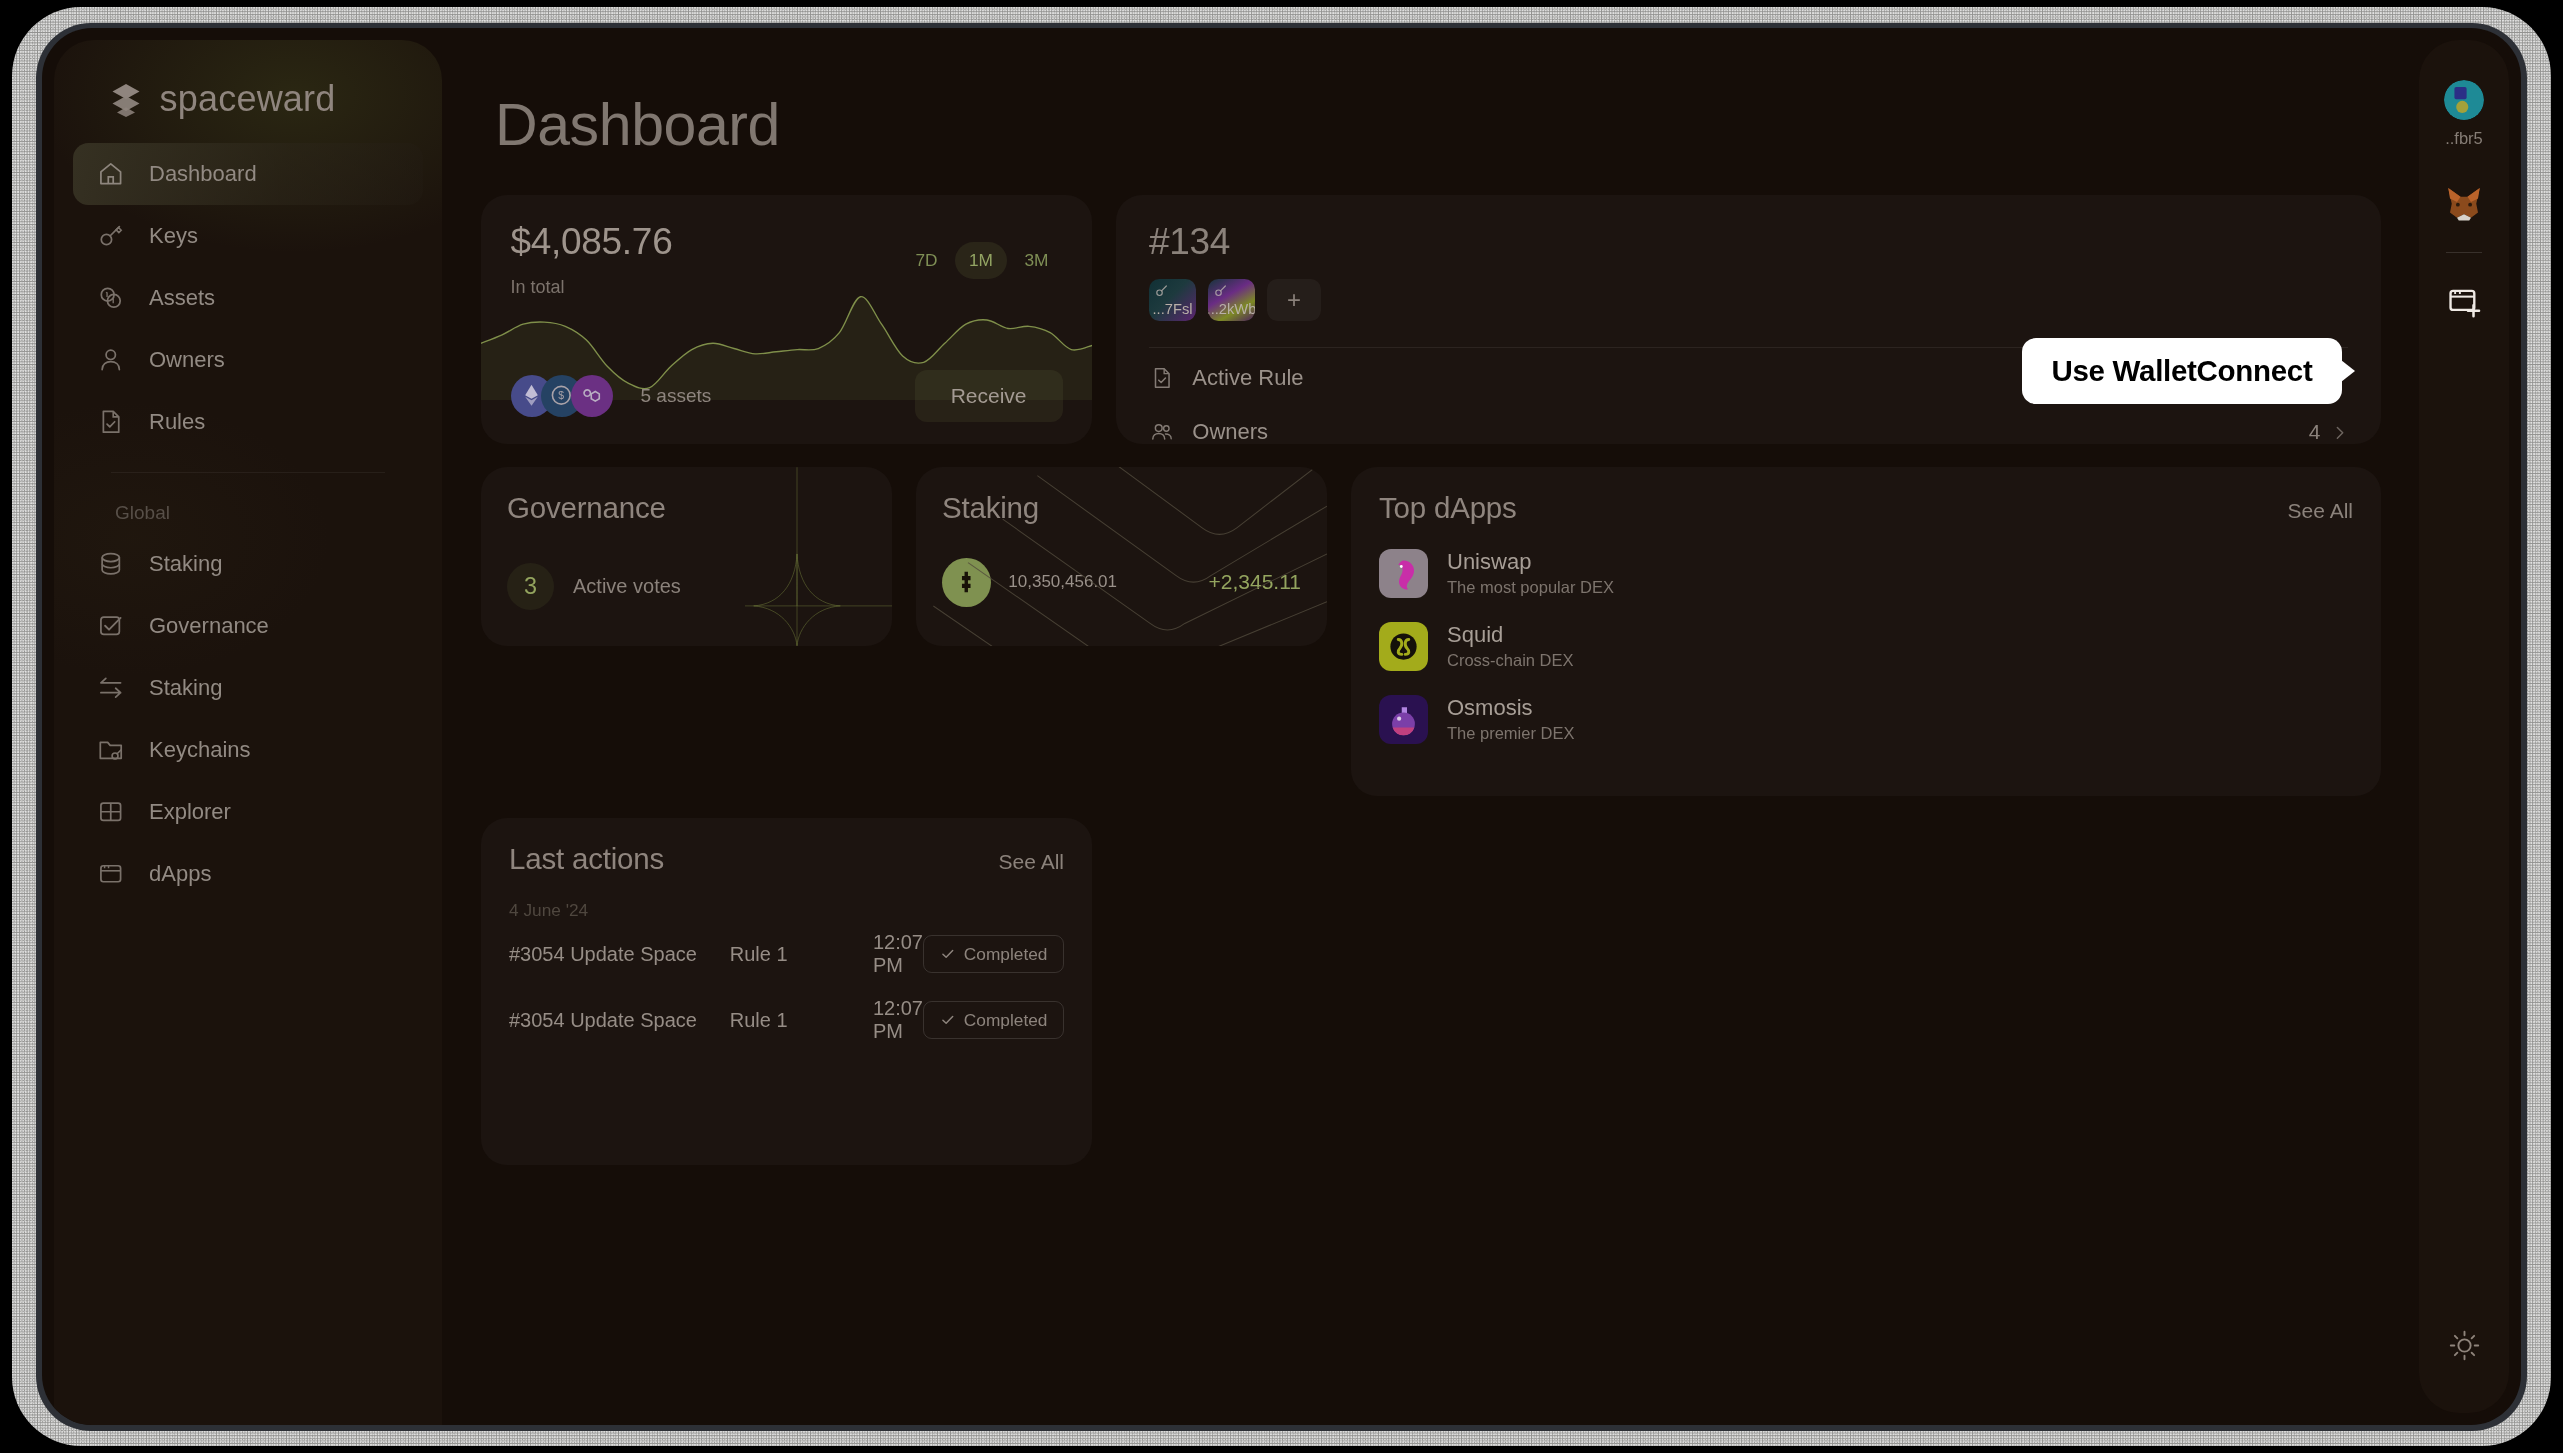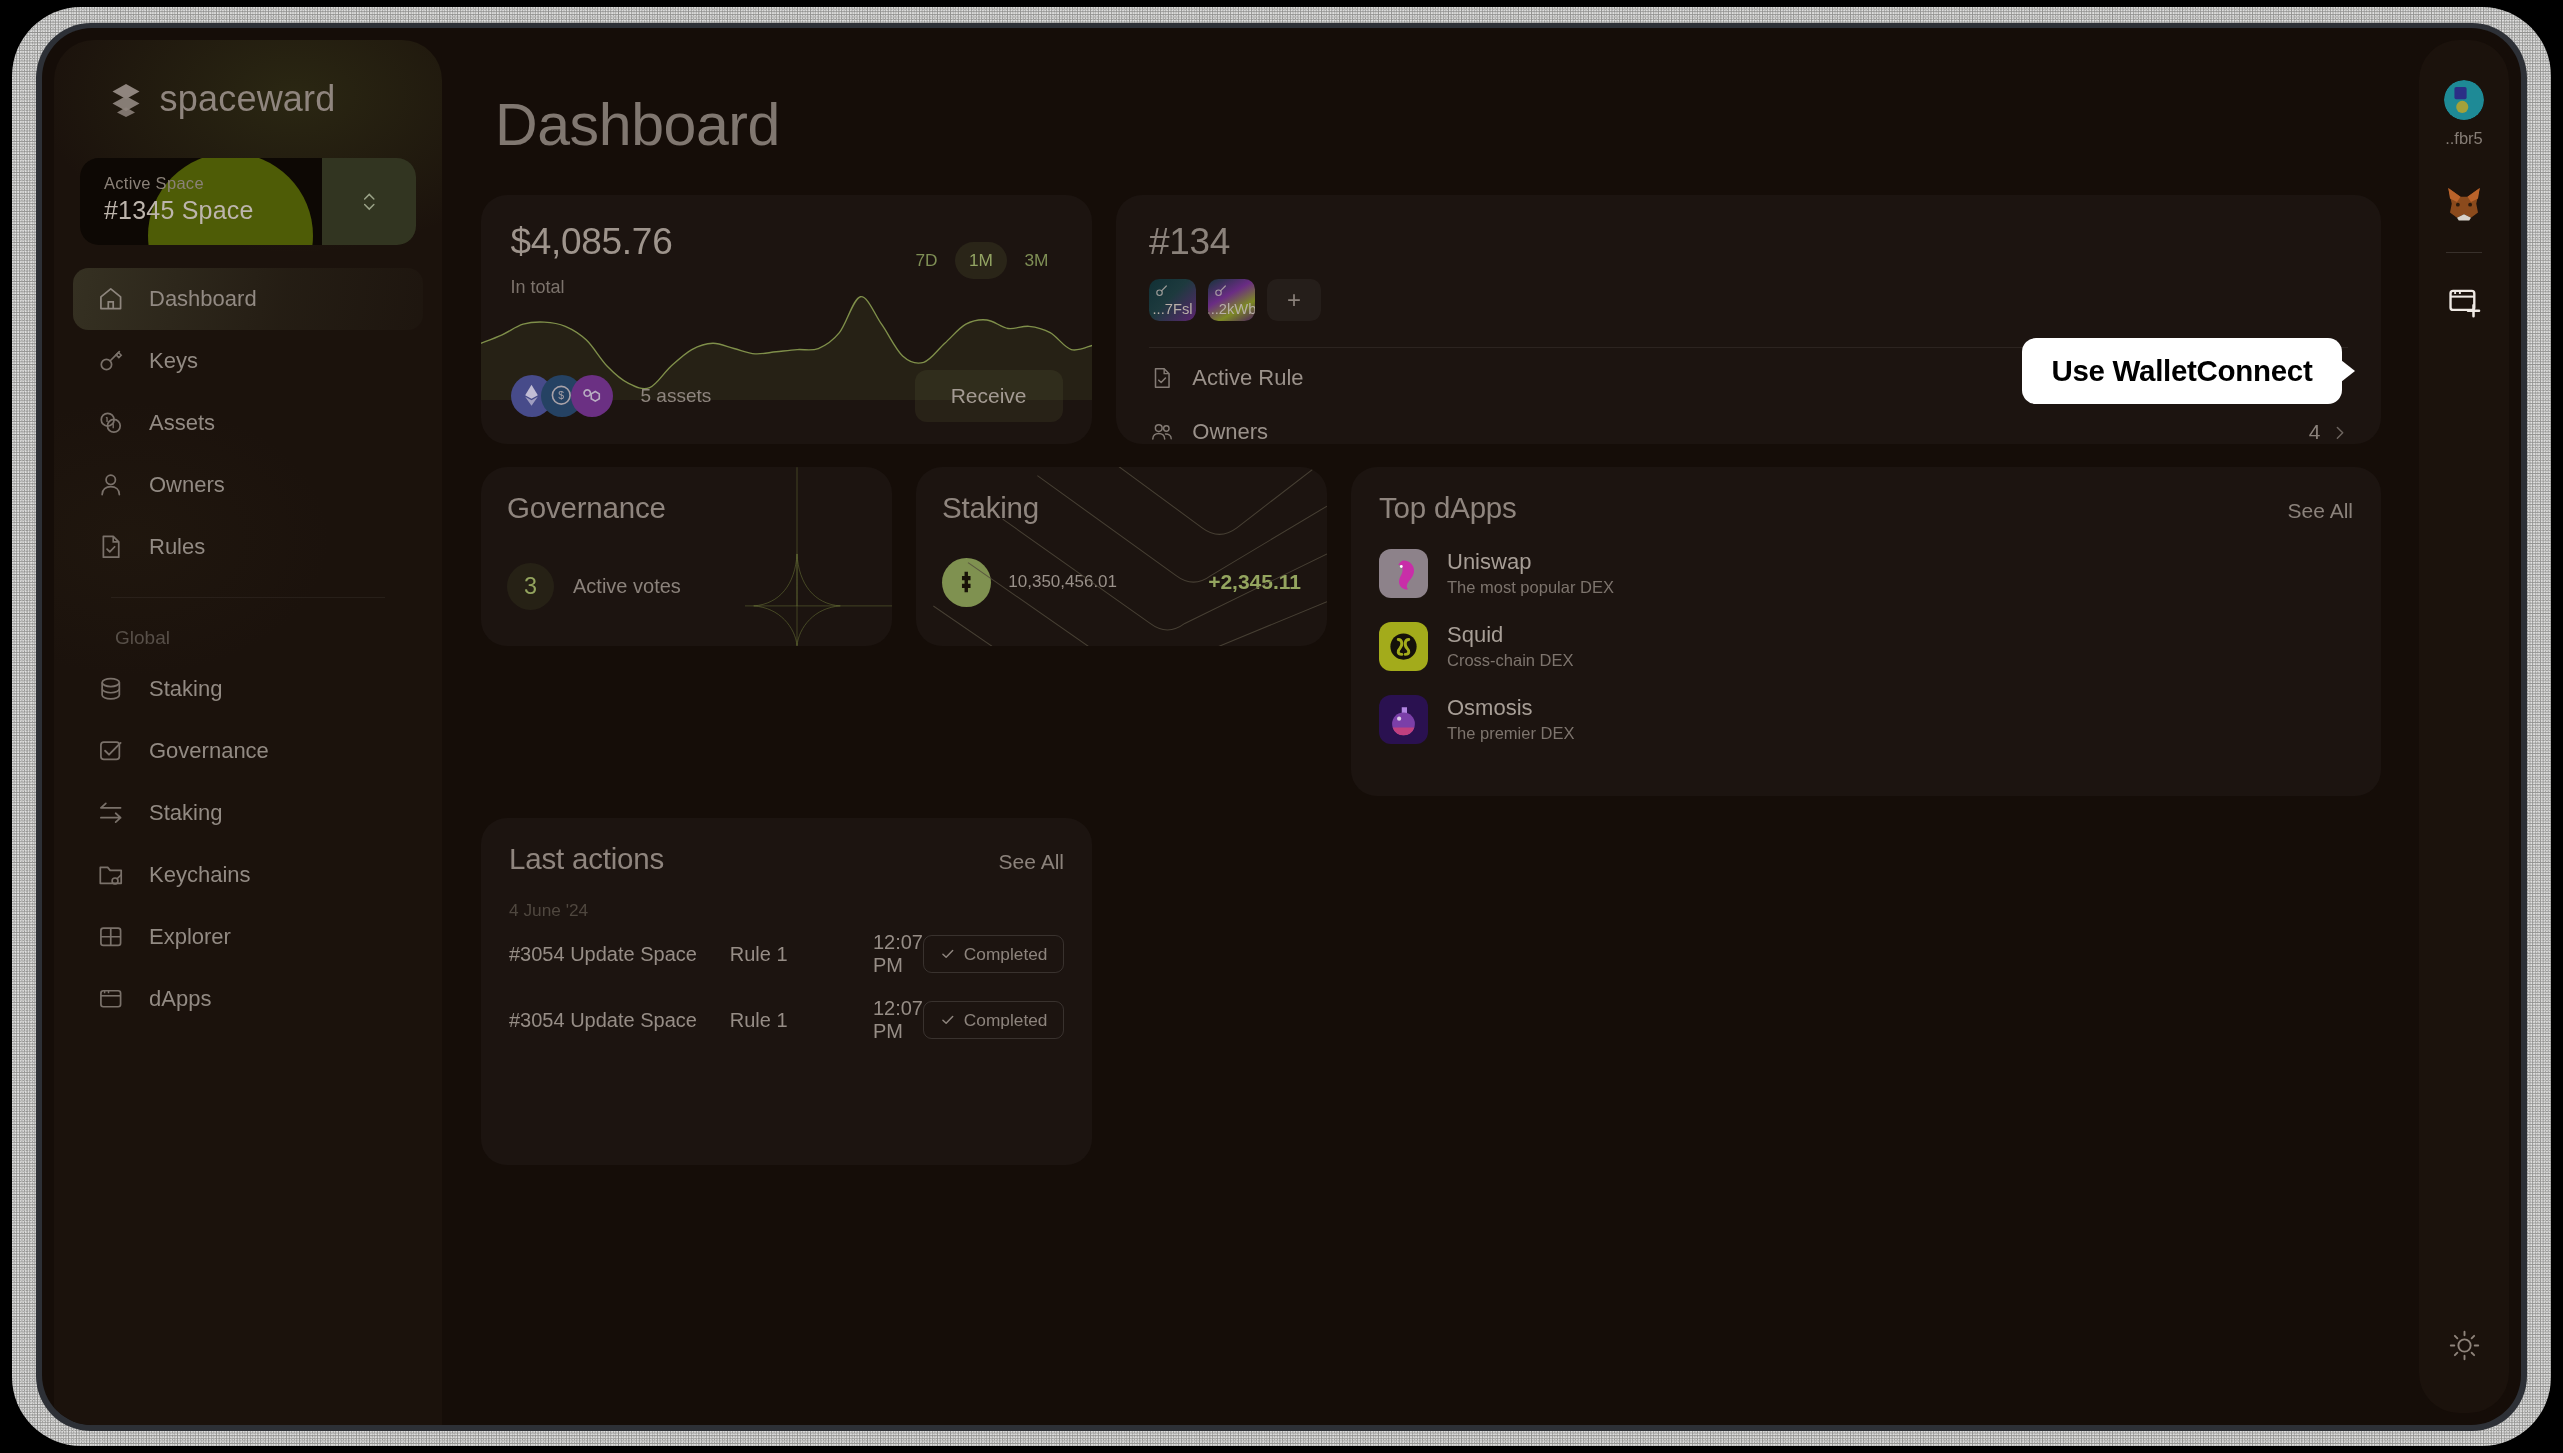--- a/index.html
+++ b/index.html
@@ -159,21 +159,21 @@
     display: flex; align-items: center; justify-content: center;
     font-size: 23.4px; color: #93a45e;
   }
   .gov-label { font-size: 20px; color: #8b827b; }
   .stake-row { display: flex; align-items: center; gap: 17.3px; margin-top: 33px; }
   .stake-coin {
     width: 49px; height: 49px; border-radius: 50%; background: #7f9150;
     display: flex; align-items: center; justify-content: center; flex: none;
   }
   .stake-amt { font-size: 17px; color: #9a918a; flex: 1; }
-  .stake-chg { font-size: 21px; color: #94a55f; font-weight: bold; }
+  .stake-chg { font-size: 21px; color: #94a55f; }
 
   .dapps-head { display: flex; justify-content: space-between; align-items: baseline; }
   .see-all { font-size: 21px; color: #8b827b; cursor: pointer; }
   .dapp-row { display: flex; align-items: center; gap: 19px; margin-top: 24px; cursor: pointer; }
   .dapp-ico { width: 49px; height: 49px; border-radius: 12px; flex: none; overflow: hidden; }
   .dapp-name { font-size: 22px; color: #a79e96; }
   .dapp-desc { font-size: 16.5px; color: #7d746d; margin-top: 2.6px; }
 
   
   #actions-card { margin-top: 22.5px; width: 611px; height: 347px; padding: 24px 28px; }
@@ -228,33 +228,20 @@
 
       <div class="logo-row">
         <svg class="logo-mark" viewBox="0 0 24 24">
           <path d="M12 2 L21 7 L12 12 L3 7 Z" fill="#8f857e"></path>
           <path d="M12 10 L21 15 L12 20 L3 15 Z" fill="#8f857e" opacity=".92"></path>
           <path d="M12 17.5 L18 21 L12 24 L6 21 Z" fill="#8f857e" opacity=".85"></path>
         </svg>
         <span class="logo-word">spaceward</span>
       </div>
 
-      <div class="space-card">
-        <div class="space-blob"></div>
-        <div class="space-right">
-          <svg width="22.5" height="29.5" viewBox="0 0 24 32">
-            <path d="M7 13 L12 8 L17 13" fill="none" stroke="#9aa287" stroke-width="1.6" stroke-linecap="round"></path>
-            <path d="M7 19 L12 24 L17 19" fill="none" stroke="#9aa287" stroke-width="1.6" stroke-linecap="round"></path>
-          </svg>
-        </div>
-        <div class="space-text">
-          <div class="space-label">Active Space</div>
-          <div class="space-name">#1345 Space</div>
-        </div>
-      </div>
 
       <nav class="nav">
 
         <div class="nav-item active">
           <svg class="ico" viewBox="0 0 24 24">
             <path d="M4 10.5 L12 4 L20 10.5 V20 H4 Z" fill="none" stroke="#a39a93" stroke-width="1.4" stroke-linejoin="round"></path>
             <path d="M10 20 V14.5 H14 V20" fill="none" stroke="#a39a93" stroke-width="1.4"></path>
           </svg>
           <span>Dashboard</span>
         </div>

